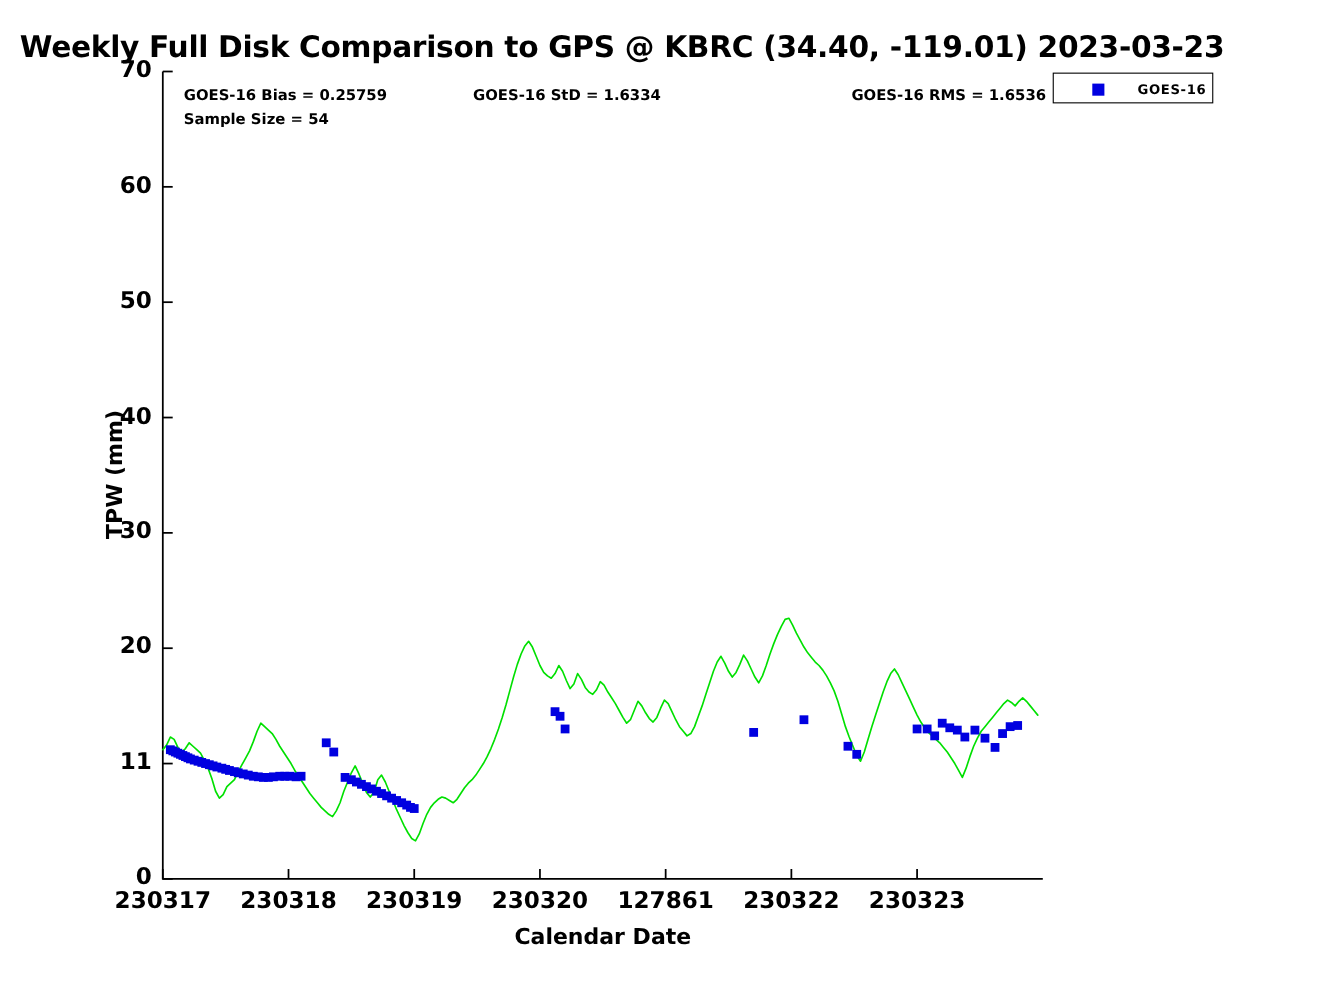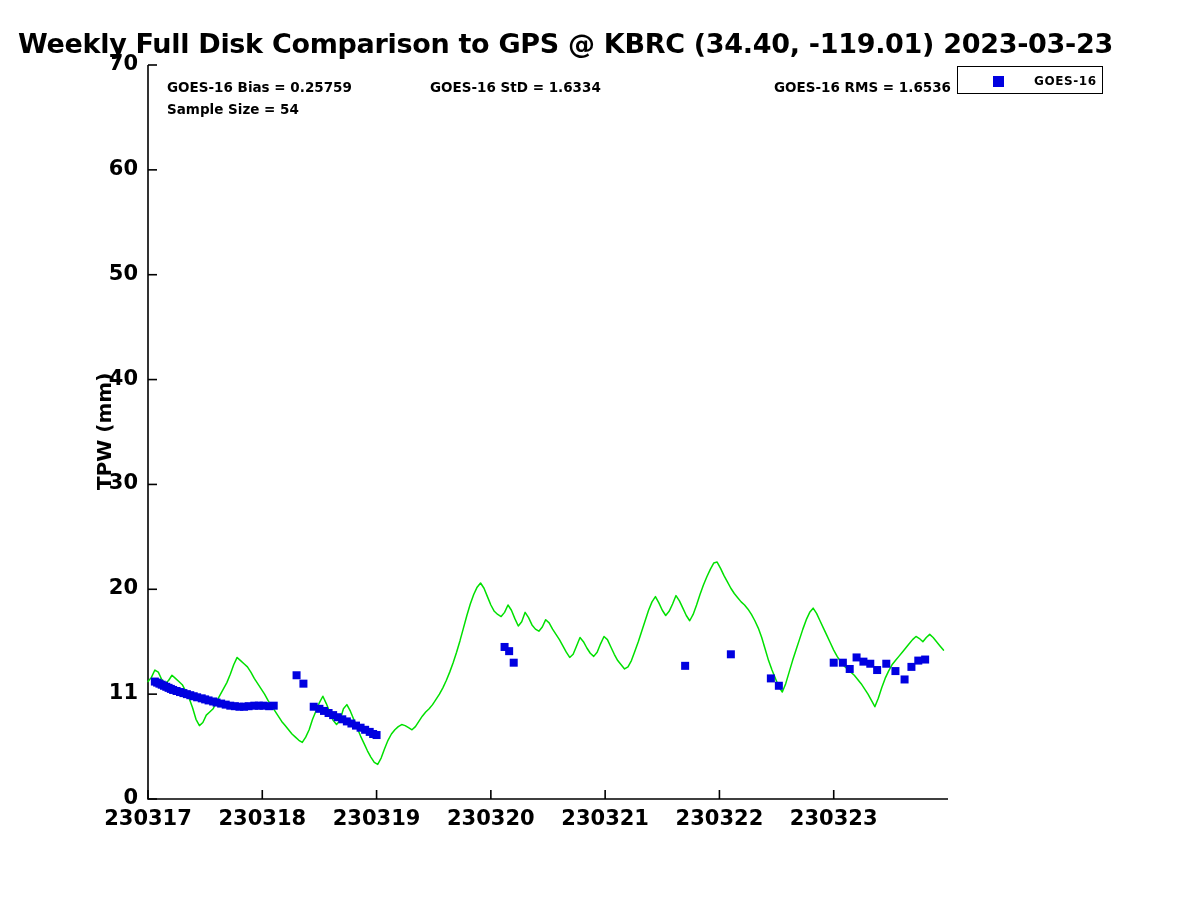--- a/index.html
+++ b/index.html
@@ -204,34 +204,35 @@
         <rect x="882.29" y="659.73" width="8" height="8" fill="#0000e0"></rect>
         <rect x="891.43" y="667.07" width="8" height="8" fill="#0000e0"></rect>
         <rect x="900.57" y="675.46" width="8" height="8" fill="#0000e0"></rect>
         <rect x="907.43" y="662.88" width="8" height="8" fill="#0000e0"></rect>
         <rect x="914.29" y="656.59" width="8" height="8" fill="#0000e0"></rect>
         <rect x="921.14" y="655.54" width="8" height="8" fill="#0000e0"></rect>
       </g>
   </svg>
 
   <div id="ylabel" style="left: 92px; top: 490px;">TPW (mm)</div>
+  <div id="xlabel" style="width: 400px; left: 348px; top: 839px;">Calendar Date</div>
 
   <div id="ytick-container">
       <div class="axis-tick-label ytick-label" style="left: 60px; width: 78px; top: 785px;">0</div>
       <div class="axis-tick-label ytick-label" style="left: 60px; width: 78px; top: 680.143px;">11</div>
       <div class="axis-tick-label ytick-label" style="left: 60px; width: 78px; top: 575.286px;">20</div>
       <div class="axis-tick-label ytick-label" style="left: 60px; width: 78px; top: 470.429px;">30</div>
       <div class="axis-tick-label ytick-label" style="left: 60px; width: 78px; top: 365.571px; text-align: right;">40</div>
       <div class="axis-tick-label ytick-label" style="left: 60px; width: 78px; top: 260.714px;">50</div>
       <div class="axis-tick-label ytick-label" style="left: 60px; width: 78px; top: 155.857px;">60</div>
       <div class="axis-tick-label ytick-label" style="left: 60px; width: 78px; top: 51px;">70</div>
     </div>
   <div id="xtick-container">
       <div class="axis-tick-label xtick-label" style="width: 150px; left: 73px; top: 806px;">230317</div>
       <div class="axis-tick-label xtick-label" style="width: 150px; left: 187.286px; top: 806px;">230318</div>
       <div class="axis-tick-label xtick-label" style="width: 150px; left: 301.571px; top: 806px;">230319</div>
       <div class="axis-tick-label xtick-label" style="width: 150px; left: 415.857px; top: 806px;">230320</div>
-      <div class="axis-tick-label xtick-label" style="width: 150px; left: 530.143px; top: 806px;">230321</div>
+      <div class="axis-tick-label xtick-label" style="width: 150px; left: 530.143px; top: 806px;">127861</div>
       <div class="axis-tick-label xtick-label" style="width: 150px; left: 644.429px; top: 806px;">230322</div>
       <div class="axis-tick-label xtick-label" style="width: 150px; left: 758.714px; top: 806px;">230323</div>
     </div>
 
 </div>
 
 </body></html>

